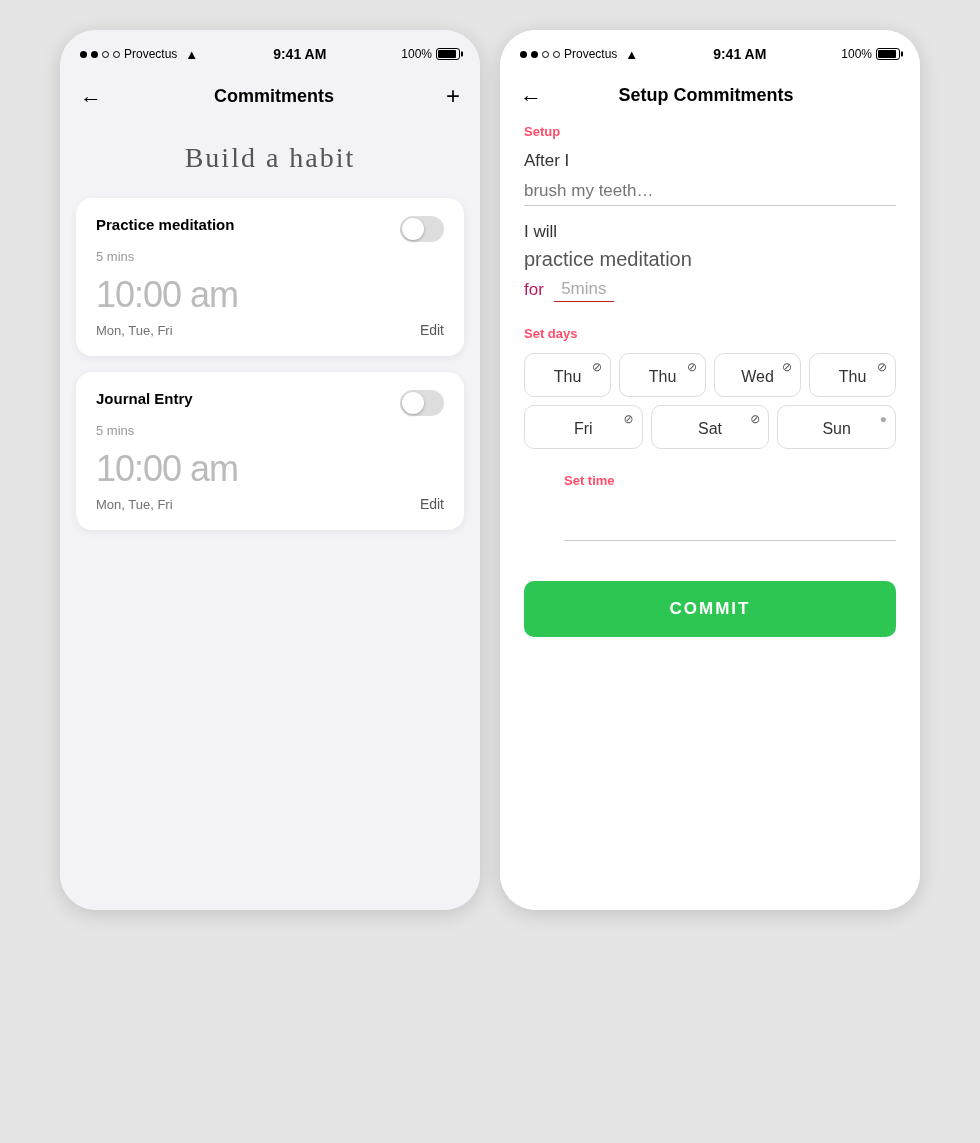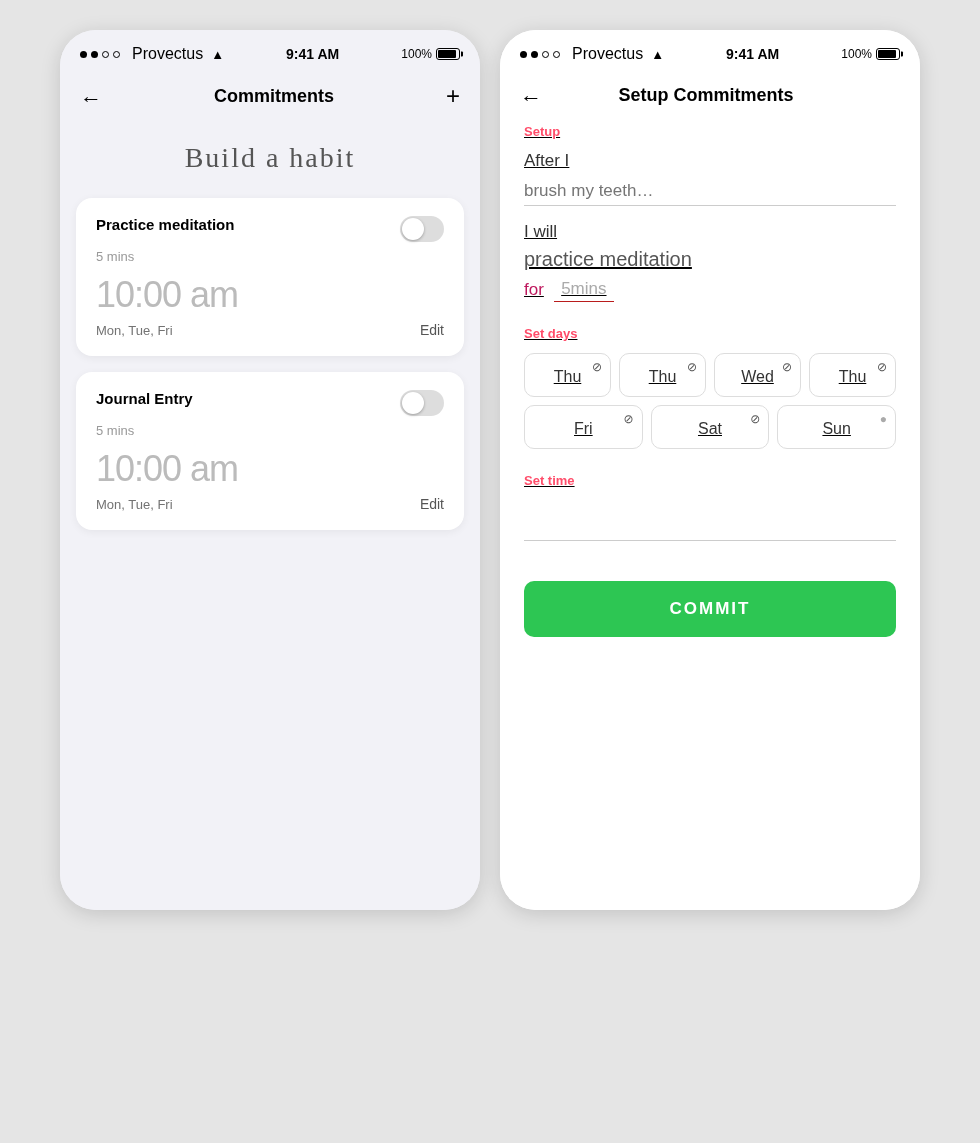--- a/index.html
+++ b/index.html
@@ -44,23 +44,23 @@
     .dot {
       width: 7px; height: 7px;
       border-radius: 50%;
       background: #000;
     }
     .dot.empty {
       background: transparent;
       border: 1.5px solid #000;
     }
     .status-carrier {
-      font-size: 16px;
+      font-size: 12px;
       font-weight: 500;
-      margin-left: 8px;
+      margin-left: 0;
       text-align: right;
     }
     .wifi-icon {
       font-size: 13px;
       margin-left: 4px;
     }
     .status-time {
       font-size: 14px;
       font-weight: 600;
     }
@@ -304,20 +304,21 @@
     .days-row2-inner {
       display: grid;
       grid-template-columns: repeat(3, 1fr);
       gap: 8px;
       margin-top: 8px;
     }
 
     
     .time-section {
       margin-bottom: 24px;
+      margin-left: 40px;
     }
     .time-input-line {
       width: 100%;
       border: none;
       border-bottom: 1px solid #ccc;
       background: transparent;
       font-size: 17px;
       padding: 6px 0;
       outline: none;
       margin-top: 8px;
@@ -337,21 +338,20 @@
       cursor: pointer;
       margin-top: 16px;
     }
 
     
     .phone-right {
       background: #fff;
     }
     .phone-right .screen-content {
       background: #fff;
-      text-decoration: underline;
     }
     .phone-right .nav-bar {
       background: #fff;
     }
     .phone-right .status-bar {
       background: #fff;
     }
   </style>
 </head>
 <body>

